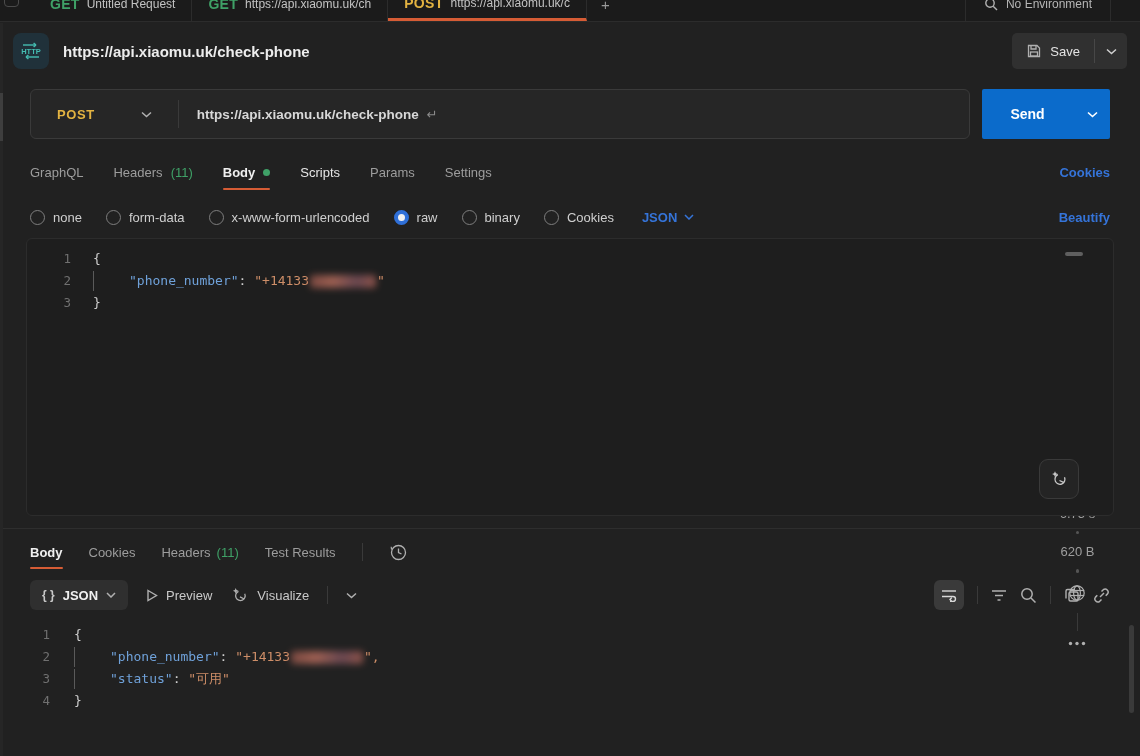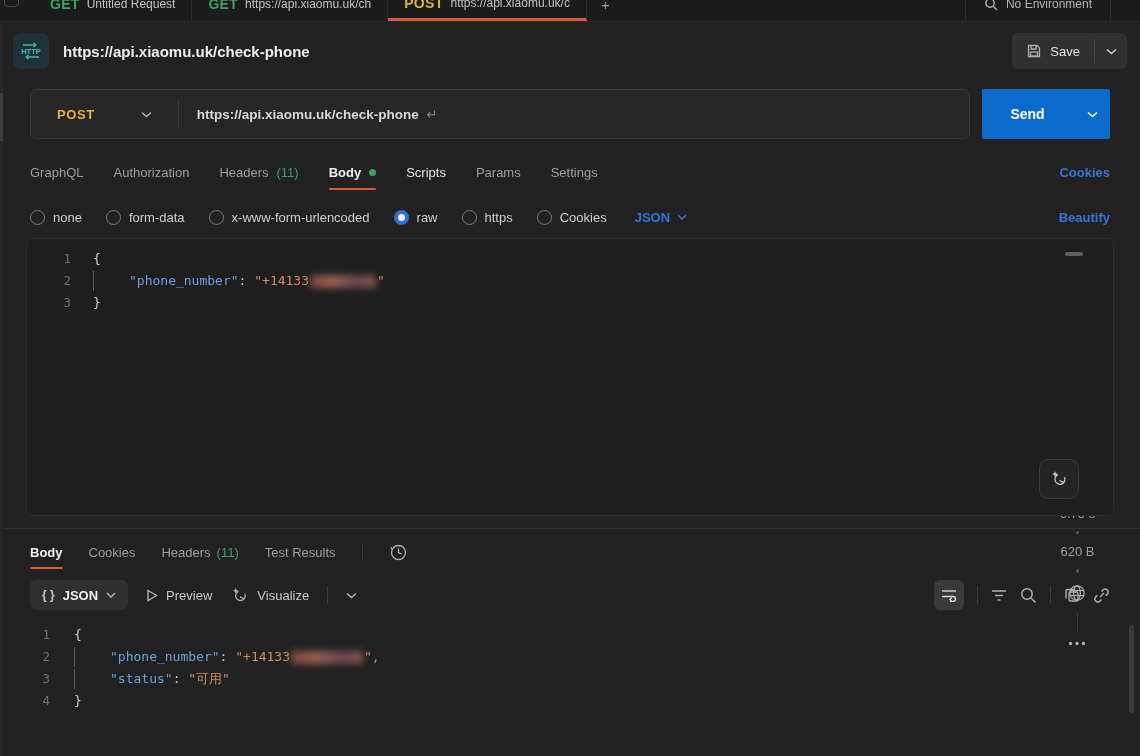--- a/index.html
+++ b/index.html
@@ -194,21 +194,20 @@
       <div class="send-caret">
         <svg width="11" height="7" viewBox="0 0 11 7" fill="none" stroke="currentColor" stroke-width="1.6">
             <polyline points="1,1.5 5.5,5.5 10,1.5"></polyline>
           </svg>
       </div>
     </div>
   </div>
 
   <div class="req-tabs">
     <div class="rtab">GraphQL</div>
-    <div class="rtab">Authorization</div>
     <div class="rtab">
       <span>Headers</span>
       <span class="count-green">(11)</span>
     </div>
     <div class="rtab active">
       <span>Body</span>
       <span class="dot-green"></span>
     </div>
     <div class="rtab bright">Scripts</div>
     <div class="rtab">Params</div>
@@ -228,21 +227,21 @@
     <div class="radio-item">
       <span class="radio"></span>
       <span>x-www-form-urlencoded</span>
     </div>
     <div class="radio-item">
       <span class="radio sel"></span>
       <span>raw</span>
     </div>
     <div class="radio-item">
       <span class="radio"></span>
-      <span>https</span>
+      <span>binary</span>
     </div>
     <div class="radio-item">
       <span class="radio"></span>
       <span>Cookies</span>
     </div>
     <div class="json-select">
       <span>JSON</span>
       <span class="icon-btn" style="color:#3574d9;">
         <svg width="10" height="6" viewBox="0 0 10 6" fill="none" stroke="currentColor" stroke-width="1.5">
             <polyline points="1,1 5,5 9,1"></polyline>

